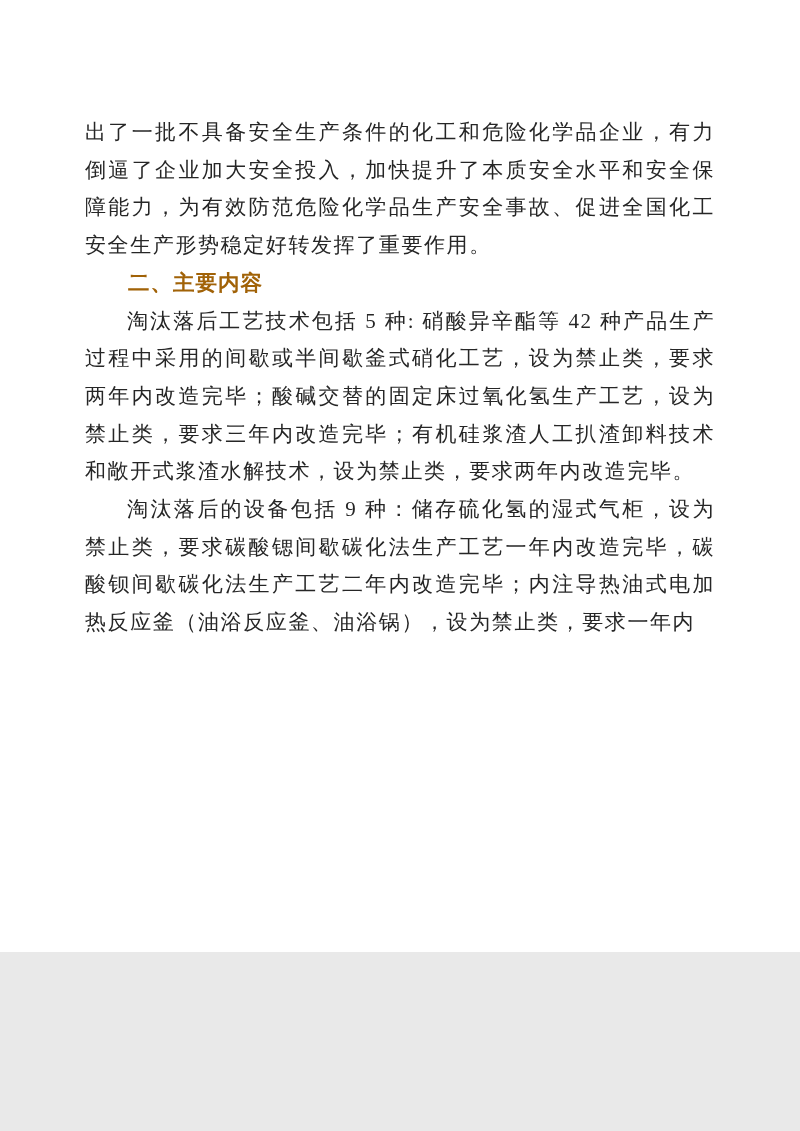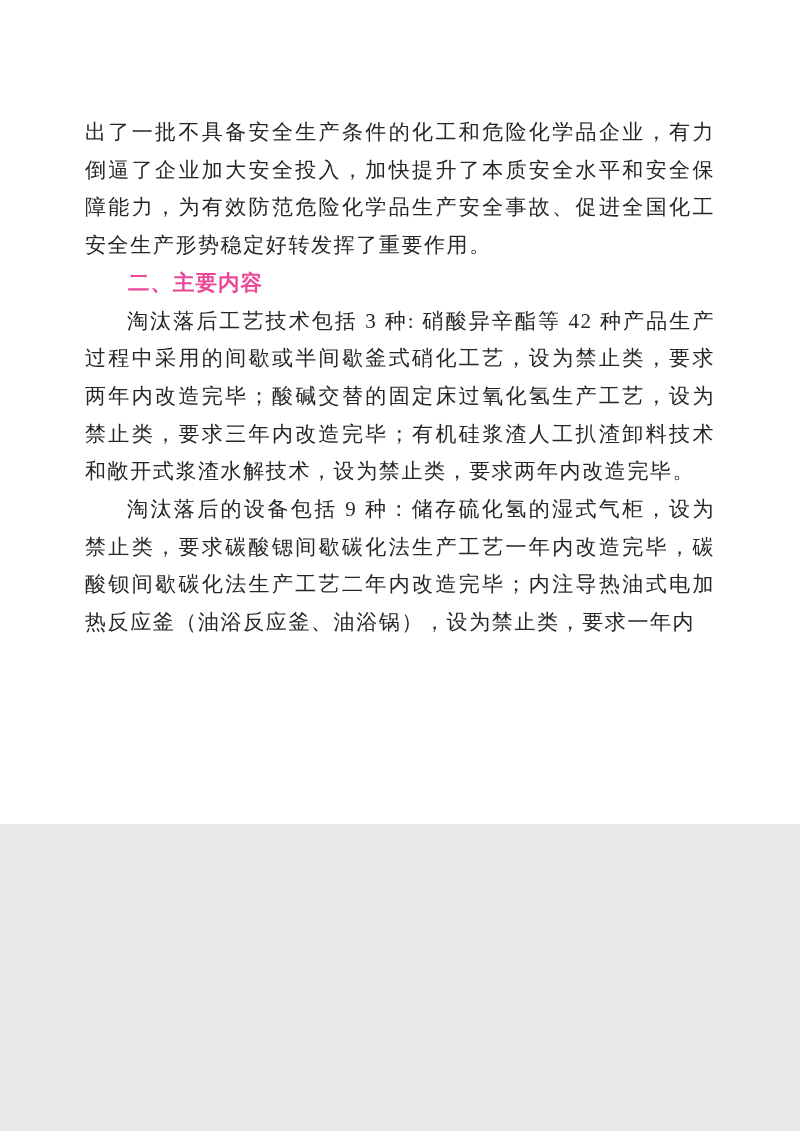--- a/index.html
+++ b/index.html
@@ -2,21 +2,21 @@
 <html><head>
 <meta charset="utf-8">
 <style>
   html, body {
     margin: 0;
     padding: 0;
     background: #e9e9e9;
   }
   .page {
     width: 800px;
-    height: 824px;
+    height: 952px;
     background: #ffffff;
     position: relative;
     overflow: hidden;
     font-family: "Liberation Serif", "DejaVu Serif", serif;
   }
   .content {
     position: absolute;
     left: 85px;
     top: 114px;
     width: 630px;
@@ -32,21 +32,21 @@
     font-weight: normal;
   }
   .para.indent {
     text-indent: 2em;
   }
   .heading {
     margin: 0;
     font-size: 21.5px;
     line-height: 37.7px;
     letter-spacing: 1px;
-    color: #ec4899;
+    color: #a16207;
     font-weight: bold;
     text-indent: 2em;
     font-family: "Liberation Sans", "DejaVu Sans", sans-serif;
   }
   .page-number {
     position: absolute;
     top: 1044px;
     left: 0;
     width: 100%;
     text-align: center;
@@ -55,17 +55,17 @@
     font-family: "Liberation Sans", "DejaVu Sans", sans-serif;
   }
 </style>
 </head>
 <body>
 
 <div class="page">
   <div class="content">
     <p class="para">出了一批不具备安全生产条件的化工和危险化学品企业，有力倒逼了企业加大安全投入，加快提升了本质安全水平和安全保障能力，为有效防范危险化学品生产安全事故、促进全国化工安全生产形势稳定好转发挥了重要作用。</p>
     <h2 class="heading">二、主要内容</h2>
-    <p class="para indent">淘汰落后工艺技术包括 3 种: 硝酸异辛酯等 42 种产品生产过程中采用的间歇或半间歇釜式硝化工艺，设为禁止类，要求两年内改造完毕；酸碱交替的固定床过氧化氢生产工艺，设为禁止类，要求三年内改造完毕；有机硅浆渣人工扒渣卸料技术和敞开式浆渣水解技术，设为禁止类，要求两年内改造完毕。</p>
+    <p class="para indent">淘汰落后工艺技术包括 5 种: 硝酸异辛酯等 42 种产品生产过程中采用的间歇或半间歇釜式硝化工艺，设为禁止类，要求两年内改造完毕；酸碱交替的固定床过氧化氢生产工艺，设为禁止类，要求三年内改造完毕；有机硅浆渣人工扒渣卸料技术和敞开式浆渣水解技术，设为禁止类，要求两年内改造完毕。</p>
     <p class="para indent">淘汰落后的设备包括 9 种：储存硫化氢的湿式气柜，设为禁止类，要求碳酸锶间歇碳化法生产工艺一年内改造完毕，碳酸钡间歇碳化法生产工艺二年内改造完毕；内注导热油式电加热反应釜（油浴反应釜、油浴锅），设为禁止类，要求一年内</p>
   </div>
   <div class="page-number">5</div>
 </div>
 
 </body></html>

